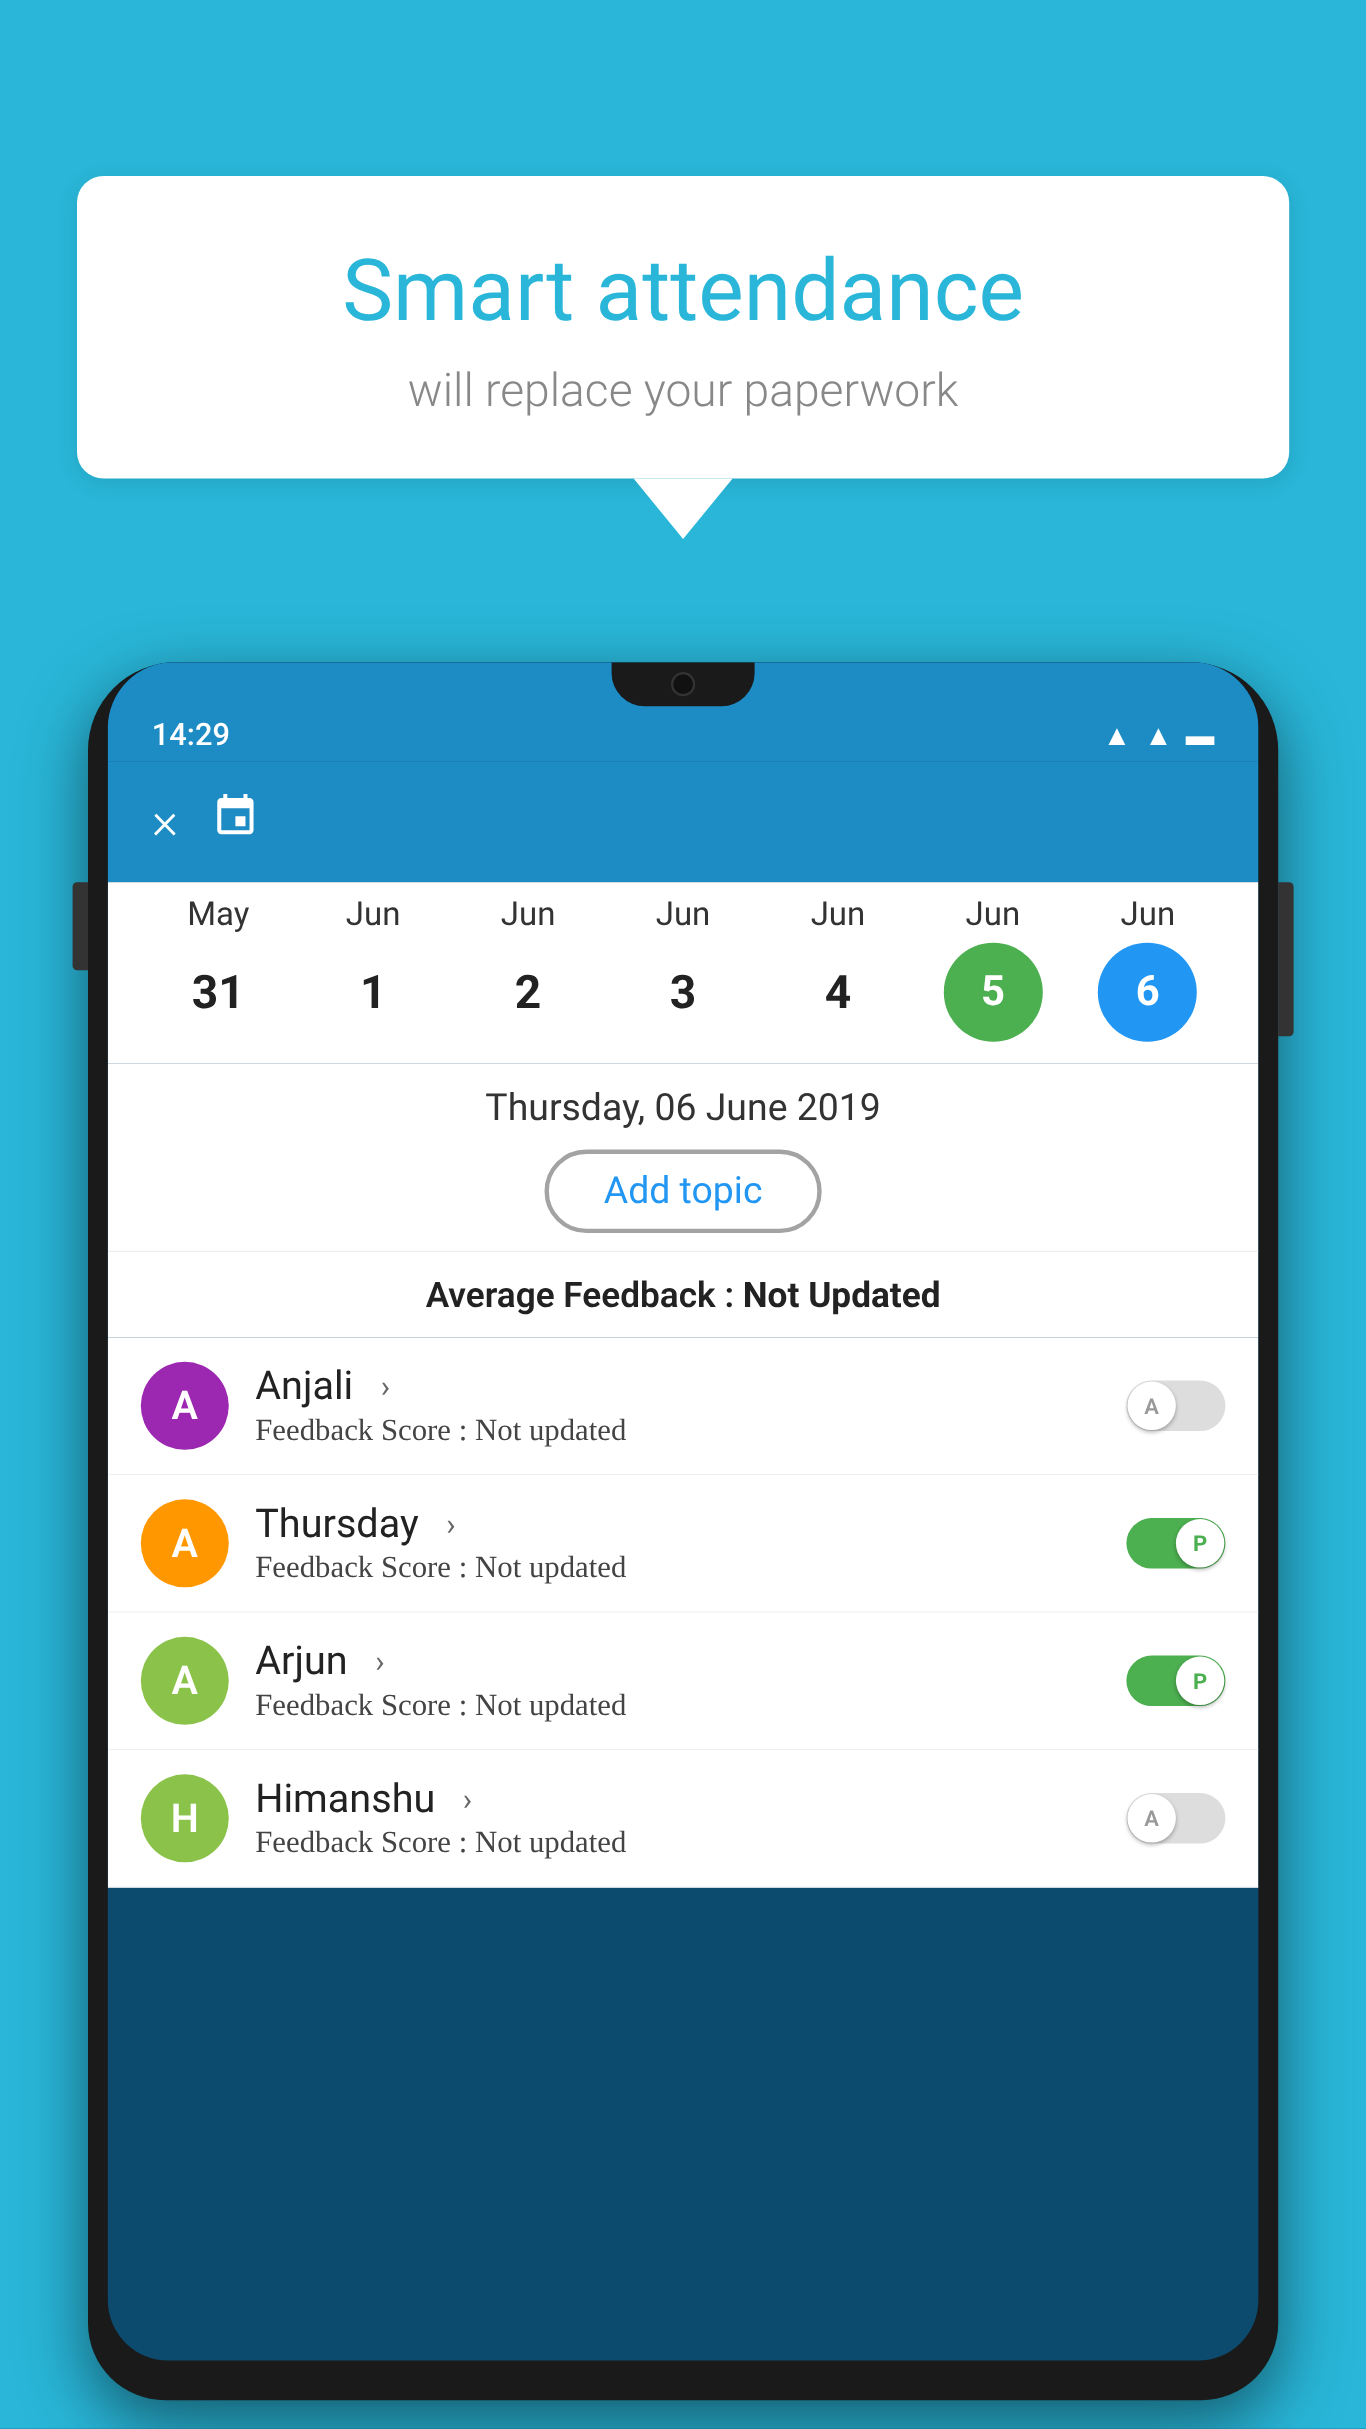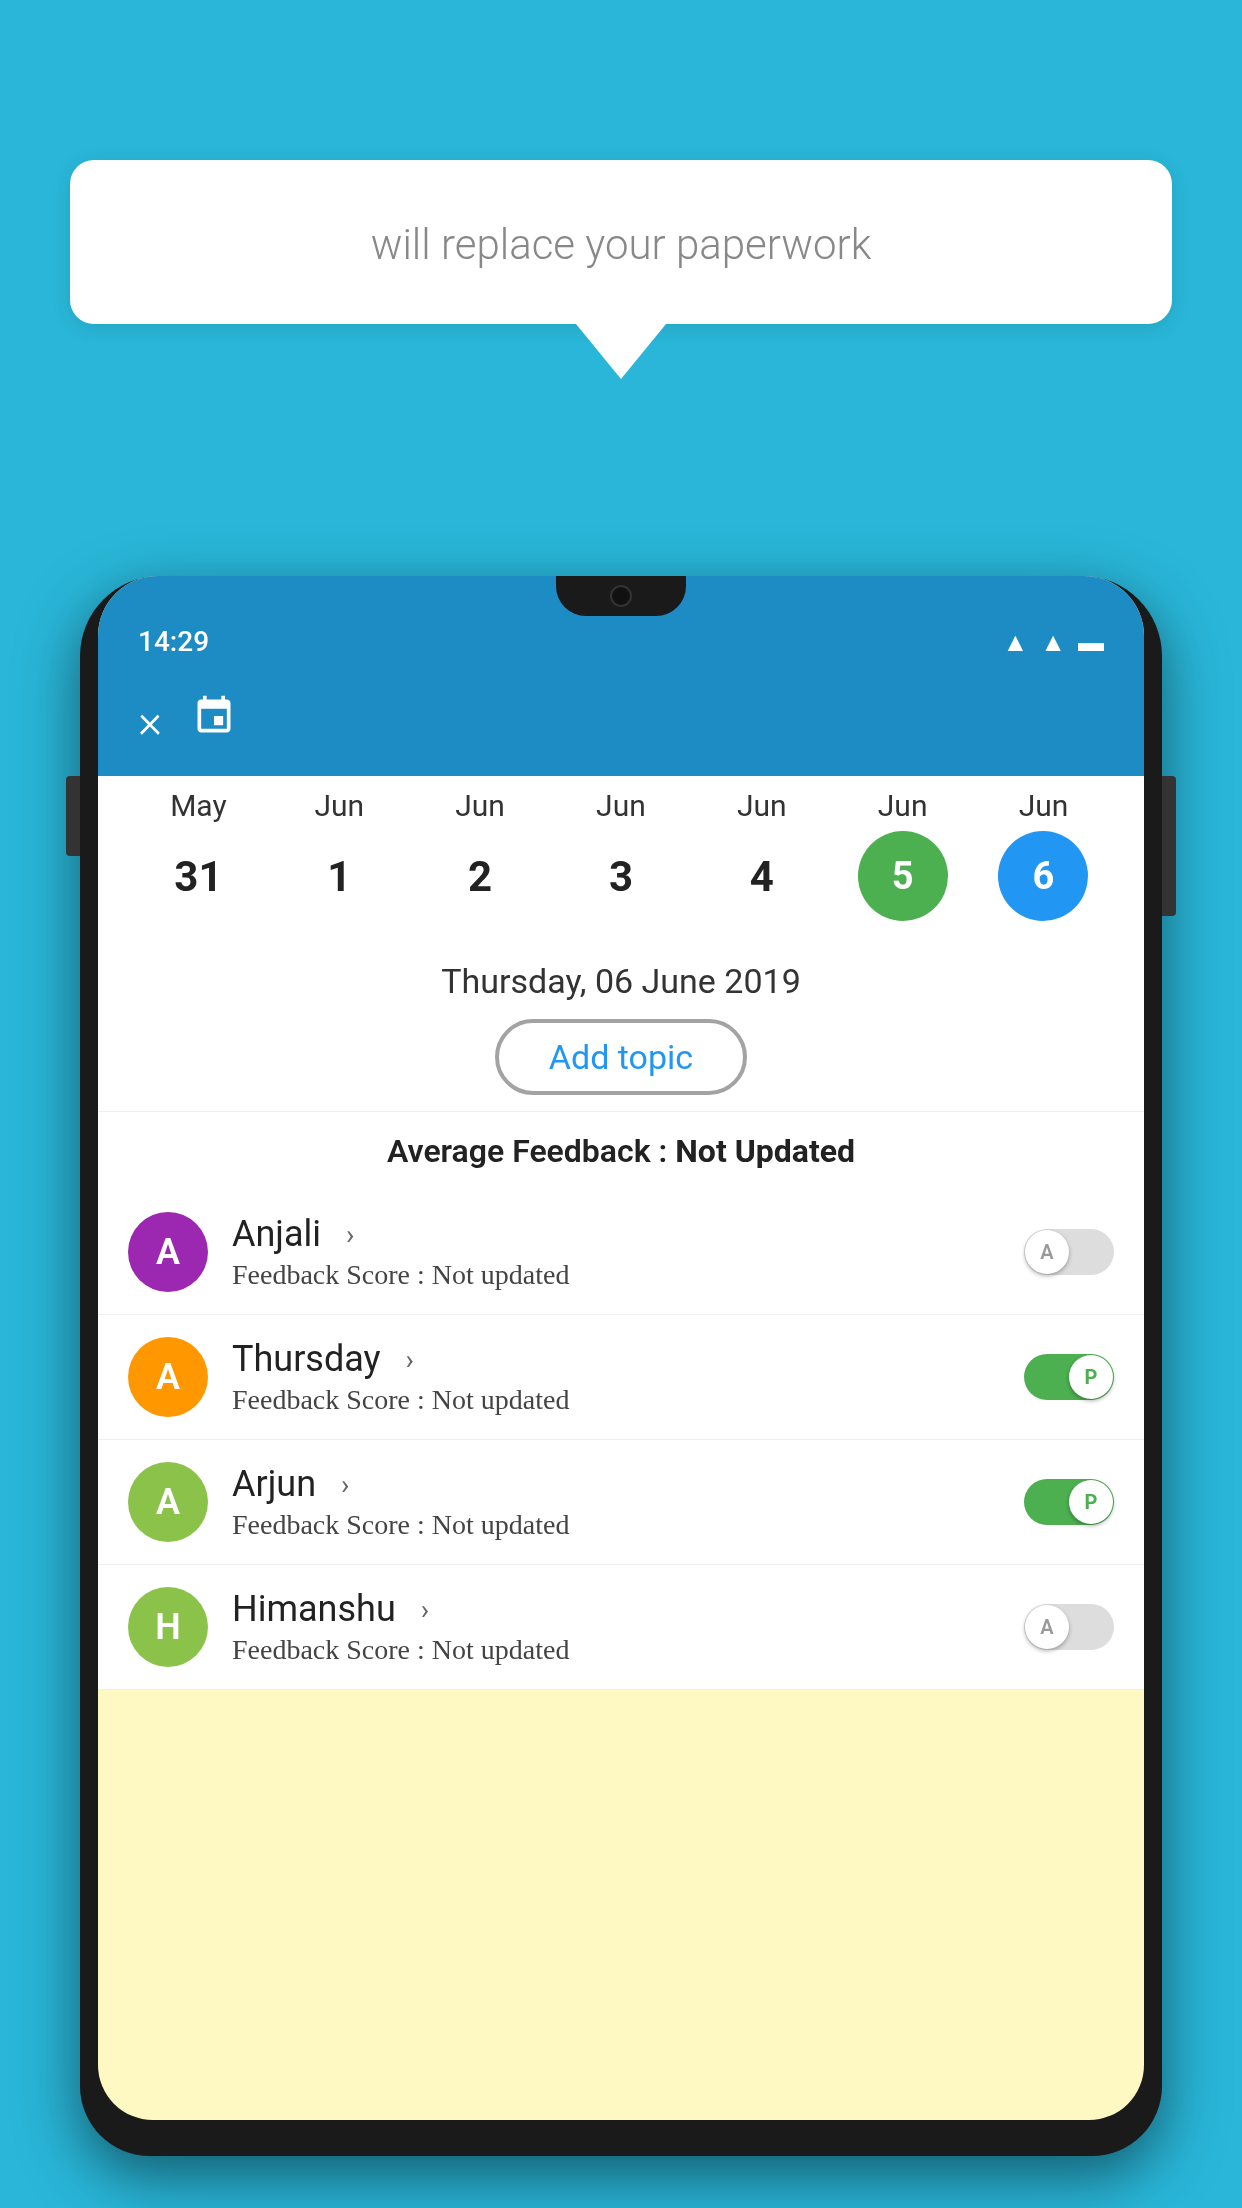--- a/index.html
+++ b/index.html
@@ -87,24 +87,24 @@
       position: absolute;
       right: -14px;
       top: 200px;
       width: 14px;
       height: 140px;
       background: #333;
       border-radius: 0 4px 4px 0;
     }
 
     .phone-screen {
-      background: #fef9c3;
+      background: #0c4a6e;
       border-radius: 60px 60px 55px 55px;
       overflow: hidden;
-      margin: 6px 18px 18px 18px;
+      margin: 32px 18px 18px 18px;
       height: calc(100% - 36px);
       position: relative;
     }
 
     
     .phone-top-bar {
       background: #1d8bc4;
       height: 90px;
       display: flex;
       align-items: flex-end;
@@ -419,20 +419,21 @@
       font-size: 20px;
       color: #4caf50;
       font-weight: 700;
     }
   </style>
 </head>
 <body>
 
 <div class="speech-bubble-container">
   <div class="speech-bubble">
+    <div class="speech-bubble-title">Smart attendance</div>
     <div class="speech-bubble-subtitle">will replace your paperwork</div>
   </div>
   <div class="speech-bubble-pointer"></div>
 </div>
 
 <div class="phone-container">
   <div class="phone-frame">
     <div class="phone-screen">
 
       <div class="phone-top-bar">

